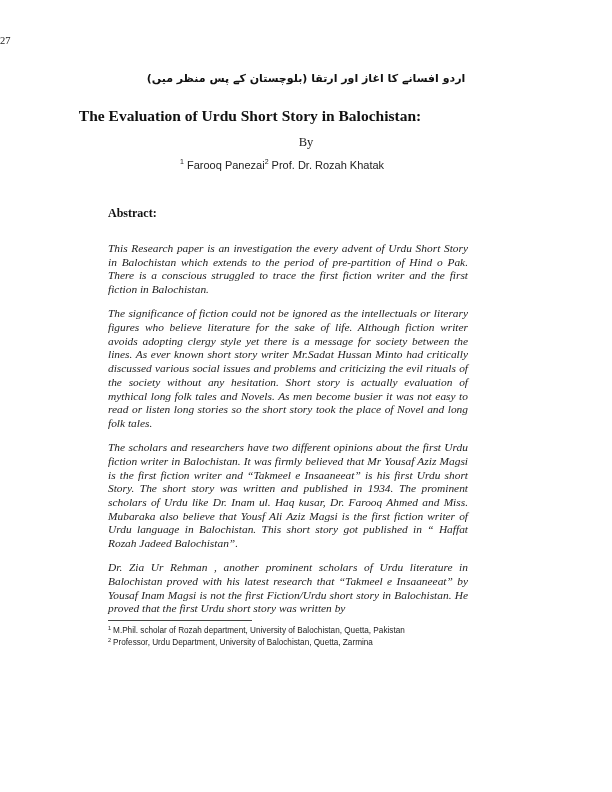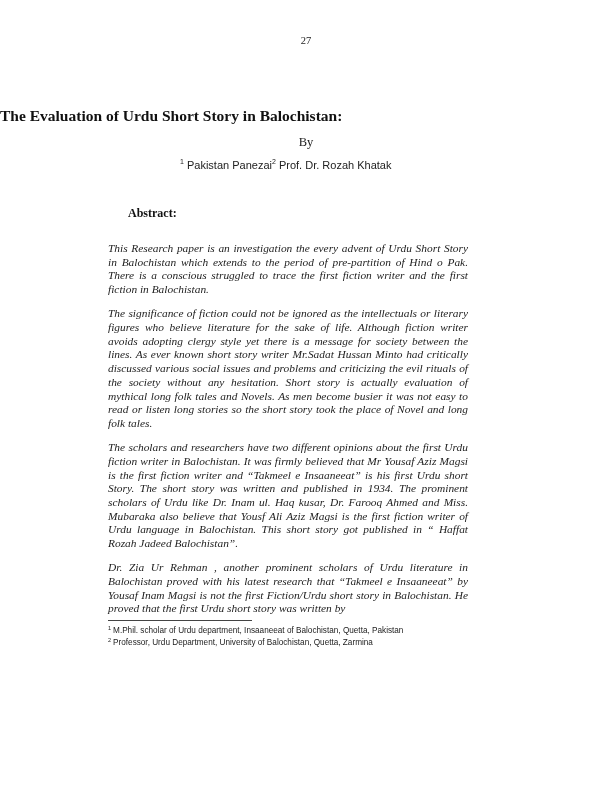--- a/index.html
+++ b/index.html
@@ -1,41 +1,41 @@
 <!DOCTYPE html>
 <html><head>
   <meta charset="utf-8">
   <style>
     html, body { margin: 0; padding: 0; background: #ffffff; }
     body { width: 612px; height: 792px; position: relative; overflow: hidden; color: #1a1a1a; }
     .page { position: absolute; left: 0; top: 0; width: 612px; height: 792px; background: #ffffff; }
     .page-number {
-      position: absolute; top: 35px; left: 0; width: 612px; text-align: center;
+      position: absolute; top: 35px; left: 0; width: 612px; 
       font-family: Liberation Serif, serif; font-size: 10.5px; color: #222;
     }
     .urdu-title {
       position: absolute; top: 72px; left: 0; width: 612px; text-align: center;
       font-family: "DejaVu Sans", sans-serif; font-size: 11px; font-weight: bold; direction: rtl; color: #111;
     }
     .title {
-      position: absolute; top: 107px; left: 0; width: 500px; text-align: left;
+      position: absolute; top: 107px; left: 0; width: 500px; text-align: center;
       font-family: "Liberation Serif", serif; font-weight: bold; font-size: 15.5px; color: #111;
     }
     .by {
       position: absolute; top: 135px; left: 0; width: 612px; text-align: center;
       font-family: "Liberation Serif", serif; font-size: 12.5px; color: #222;
     }
     .authors {
       position: absolute; top: 159px; left: 180px;
       font-family: "Liberation Sans", sans-serif; font-size: 11px; color: #222;
     }
     .authors sup { font-size: 7px; vertical-align: 5px; line-height: 0; }
     .abstract-heading {
       position: absolute; top: 206px; left: 108px;
-      font-family: "Liberation Serif", serif; font-weight: bold; font-size: 12px; color: #111; margin-left: 20px;
+      font-family: "Liberation Serif", serif; font-weight: bold; font-size: 12px; color: #111;
     }
     .abstract {
       position: absolute; top: 235px; left: 108px; width: 360px;
       font-family: "Liberation Serif", serif; font-style: italic; font-size: 11.4px;
       line-height: 13.7px; text-align: justify; color: #222; margin-top: 7px;
     }
     .abstract p { margin: 0 0 10.5px 0; }
     .footnote-rule {
       position: absolute; top: 620px; left: 108px; width: 144px; height: 0;
       border-top: 1px solid #444;
@@ -46,43 +46,44 @@
     }
     .footnotes sup { font-size: 5.5px; vertical-align: 3px; line-height: 0; margin-right: 2px; }
     .footnote { white-space: nowrap; }
   </style>
 </head>
 <body>
 
 <div class="page">
   <div class="page-number">27</div>
 
+  <div class="urdu-title">اردو افسانے کا اغاز اور ارتقا (بلوچستان کے پس منظر میں)</div>
 
   <div class="title">The Evaluation of Urdu Short Story in Balochistan:</div>
 
   <div class="by">By</div>
 
   <div class="authors">
     <sup>1</sup>
-    <span>Pakistan Panezai</span><sup>2</sup>
+    <span>Farooq Panezai</span><sup>2</sup>
     <span>Prof. Dr. Rozah Khatak</span>
   </div>
 
   <div class="abstract-heading">Abstract:</div>
 
   <div class="abstract">
     <p>This Research paper is an investigation the every advent of Urdu Short Story in Balochistan which extends to the period of pre-partition of Hind o Pak. There is a conscious struggled to trace the first fiction writer and the first fiction in Balochistan.</p>
     <p>The significance of fiction could not be ignored as the intellectuals or literary figures who believe literature for the sake of life.  Although fiction writer avoids adopting clergy style yet there is a message for society between the lines. As ever known short story writer Mr.Sadat Hussan Minto had critically discussed various social issues and problems and criticizing the evil rituals of the society without any hesitation. Short story is actually evaluation of mythical long folk tales and Novels.  As men become busier it was not easy to read or listen long stories so the short story took the place of Novel and long folk tales.</p>
     <p>The scholars and researchers have two different opinions about the first Urdu fiction writer in Balochistan. It was firmly believed that Mr Yousaf Aziz Magsi is the first fiction writer and “Takmeel e Insaaneeat” is his first Urdu short Story. The short story was written and published in 1934. The prominent scholars of Urdu like Dr. Inam ul. Haq kusar, Dr. Farooq Ahmed and Miss. Mubaraka also believe that Yousf Ali Aziz Magsi is the first fiction writer of Urdu language in Balochistan. This short story got published in “ Haffat Rozah Jadeed Balochistan”.</p>
     <p>Dr. Zia Ur Rehman , another  prominent scholars of Urdu literature in Balochistan proved with his latest research that  “Takmeel e Insaaneeat” by Yousaf Inam Magsi is not the first Fiction/Urdu short story in Balochistan. He proved that the first Urdu short story was written by</p>
   </div>
 
   <div class="footnote-rule"></div>
 
   <div class="footnotes">
     <div class="footnote">
-      <sup>1</sup><span>M.Phil. scholar of Urdu department, Insaaneeat of Balochistan, Quetta, Pakistan</span>
+      <sup>1</sup><span>M.Phil. scholar of Rozah department, University of Balochistan, Quetta, Pakistan</span>
     </div>
     <div class="footnote">
       <sup>2</sup><span>Professor, Urdu Department, University of Balochistan, Quetta, Zarmina</span>
     </div>
   </div>
 </div>
 
 </body></html>

